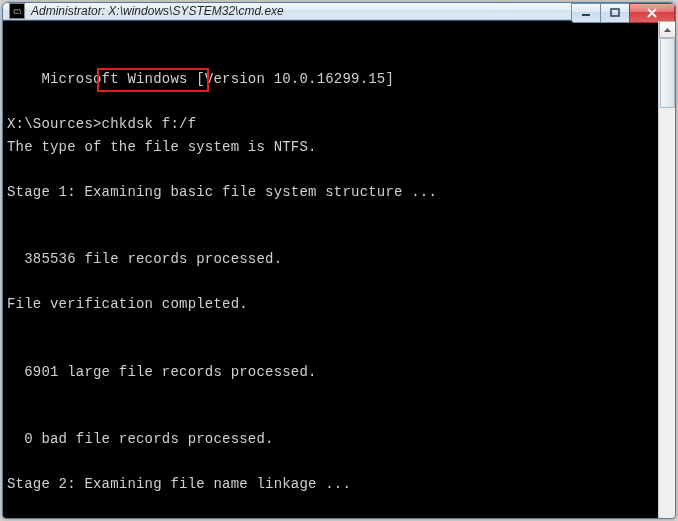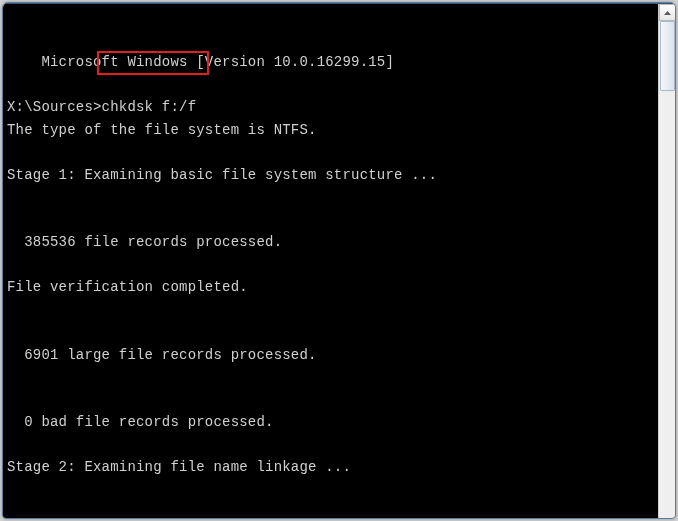--- a/index.html
+++ b/index.html
@@ -131,20 +131,41 @@
     background: linear-gradient(to right, #f5f7fa, #d9e2ec);
     border: 1px solid #a9b8c8;
     border-radius: 1px;
   }
   .sb-btn svg { display: block; }
 </style>
 </head>
 <body>
 
 <div class="window">
+  <div class="titlebar">
+    <div class="app-icon">C:\</div>
+    <div class="title-text">Administrator: X:\windows\SYSTEM32\cmd.exe</div>
+    <div class="win-controls">
+      <div class="win-btn min">
+        <svg width="10" height="10" viewBox="0 0 10 10">
+          <rect x="1" y="6" width="8" height="2" fill="#2b3e55"></rect>
+        </svg>
+      </div>
+      <div class="win-btn max">
+        <svg width="10" height="10" viewBox="0 0 10 10">
+          <rect x="1" y="1" width="8" height="7" fill="none" stroke="#2b3e55" stroke-width="1.5"></rect>
+        </svg>
+      </div>
+      <div class="win-btn close">
+        <svg width="12" height="10" viewBox="0 0 12 10">
+          <path d="M2 1 L10 9 M10 1 L2 9" stroke="#fff" stroke-width="2"></path>
+        </svg>
+      </div>
+    </div>
+  </div>
   <div class="client">
     <div class="terminal" id="term">
       <div class="hl"></div>
     Microsoft Windows [Version 10.0.16299.15]
 
 X:\Sources&gt;chkdsk f:/f
 The type of the file system is NTFS.
 
 Stage 1: Examining basic file system structure ...
 

